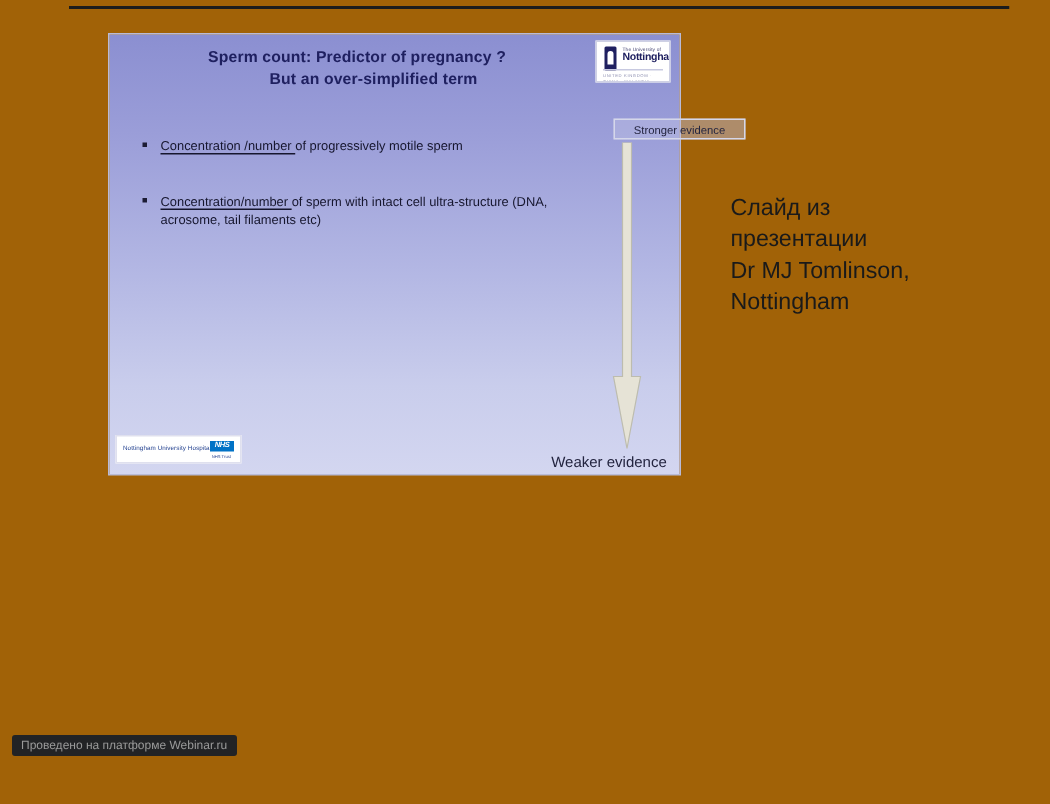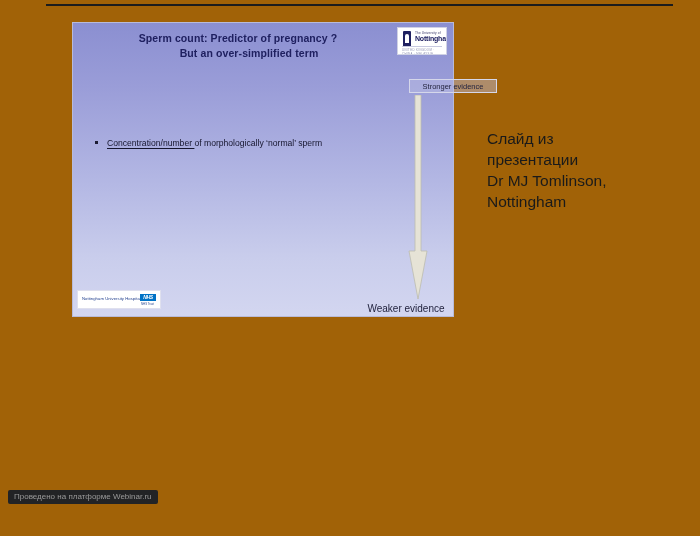--- a/index.html
+++ b/index.html
@@ -349,23 +349,27 @@
 
       <div id="stronger-box">Stronger  evidence</div>
 
       <svg id="arrow" viewBox="0 0 22 206">
         <polygon points="8,0 14,0 14,156 20,156 11,204 2,156 8,156" fill="#e6e3d6" stroke="#bdbcae" stroke-width="0.8"></polygon>
       </svg>
 
       <div id="weaker-label">Weaker evidence</div>
 
       <div id="bullets">
-        <div class="bullet b3">
+        <div class="bullet b1">
           <span class="sq"></span>
-          <span class="u">Concentration/number </span><span> of morphologically  ‘normal’ sperm</span>
+          <span class="u">Concentration /number </span><span>of progressively motile sperm</span>
+        </div>
+        <div class="bullet b4">
+          <span class="sq"></span>
+          <span class="u">Concentration/number </span><span> of sperm with intact cell ultra-structure (DNA, acrosome, tail filaments etc)</span>
         </div>
       </div>
 
       <div id="nhs-logo">
         <div class="name">Nottingham University Hospitals</div>
         <div class="nhsbox">NHS</div>
         <div class="trust">NHS Trust</div>
       </div>
     </div>
 

